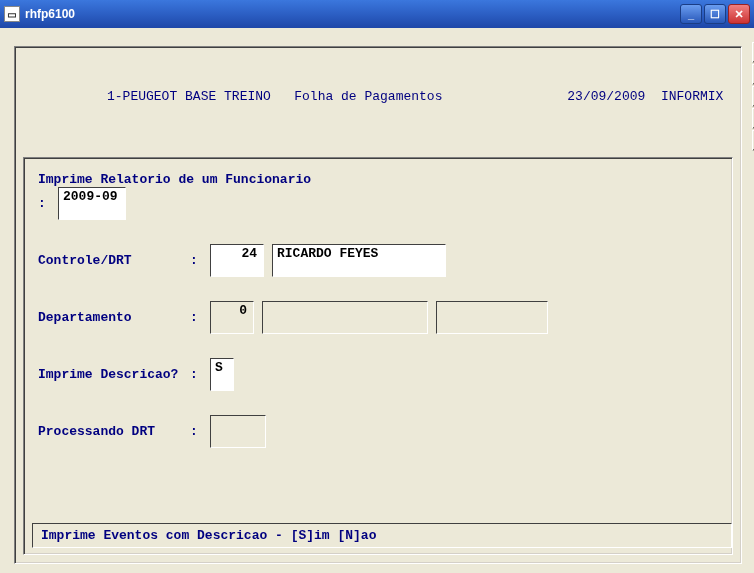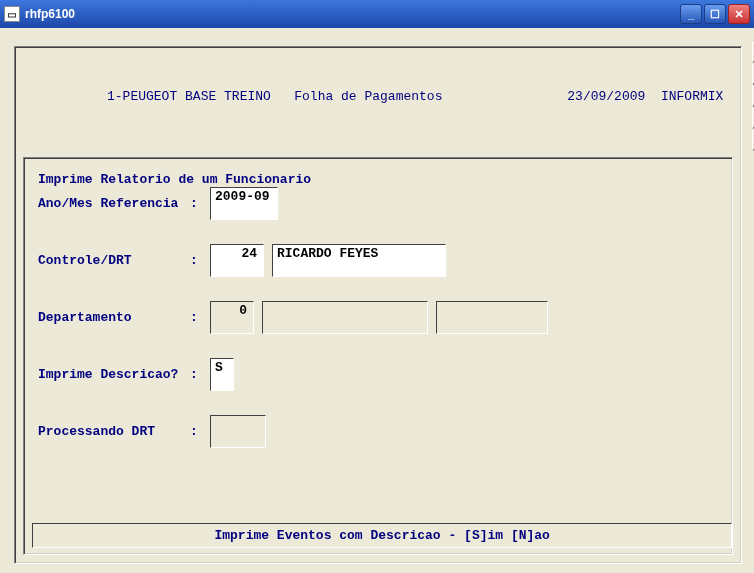--- a/index.html
+++ b/index.html
@@ -166,21 +166,20 @@
     bottom: 6px;
     border: 1px solid #808080;
     border-top-color: #404040;
     border-left-color: #404040;
     border-right-color: #fff;
     border-bottom-color: #fff;
     background: #ece9d8;
     padding: 4px 8px;
     font-weight: bold;
     color: #000080;
-    text-align: center;
   }
 </style>
 </head>
 <body>
 
 <div class="titlebar">
   <span class="titlebar-icon">▭</span>
   <span class="titlebar-title">rhfp6100</span>
   <div class="win-buttons">
     <div class="win-btn">_</div>
@@ -196,21 +195,20 @@
       <div class="header-block">
         <div class="header-line">
           <span class="navy">1-PEUGEOT BASE TREINO</span><span class="navy">   </span><span class="navy">Folha de Pagamentos</span><span class="navy">                </span><span class="navy">23/09/2009</span><span class="navy">  </span><span class="navy">INFORMIX</span>
         </div>
       </div>
 
       <div class="form-panel">
         <div class="form-title navy">Imprime Relatorio de um Funcionario</div>
 
         <div class="form-row">
-          <span class="form-label navy">Ano/Mes Referencia</span>
           <span class="colon navy">:</span>
           <span class="sunken white w-small">2009-09</span>
         </div>
 
         <div class="form-row">
           <span class="form-label navy">Controle/DRT</span>
           <span class="colon navy">:</span>
           <span class="sunken white w-num">24</span>
           <span class="gap"></span>
           <span class="sunken white w-name">RICARDO FEYES</span>

